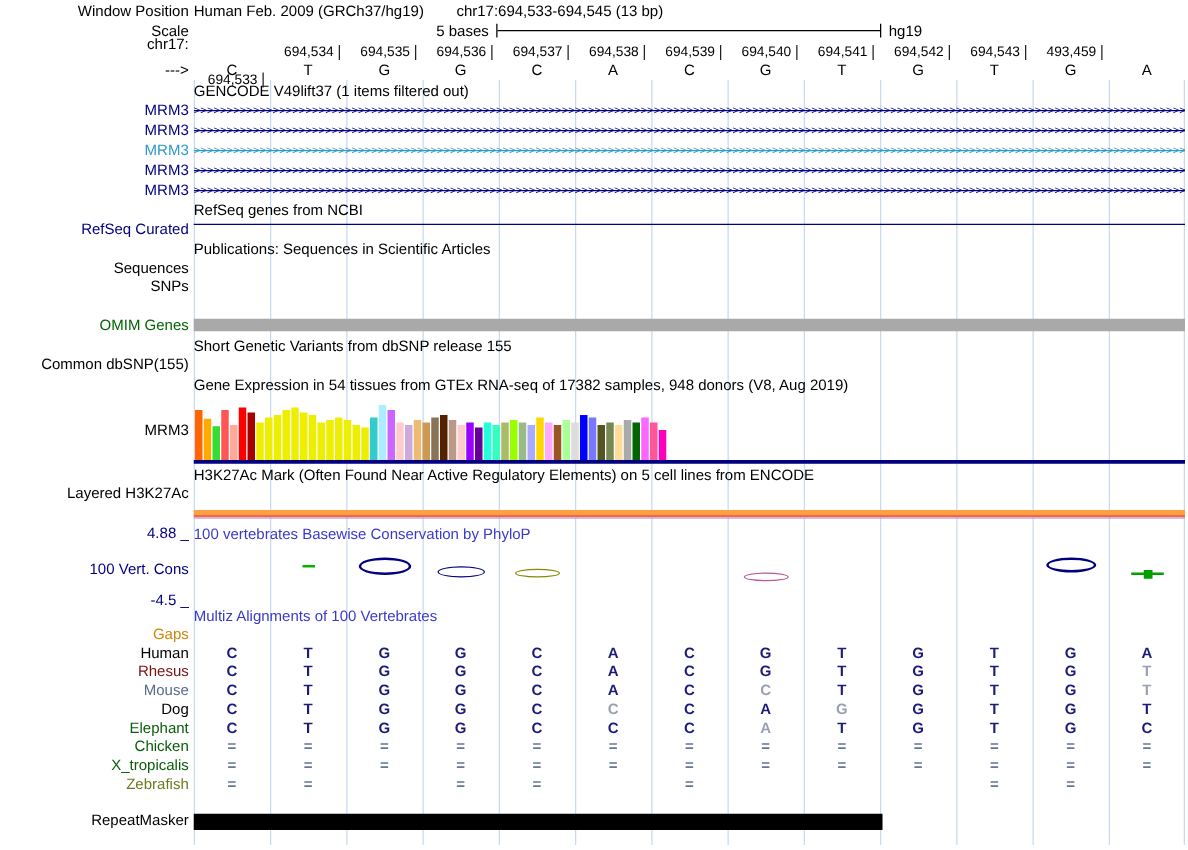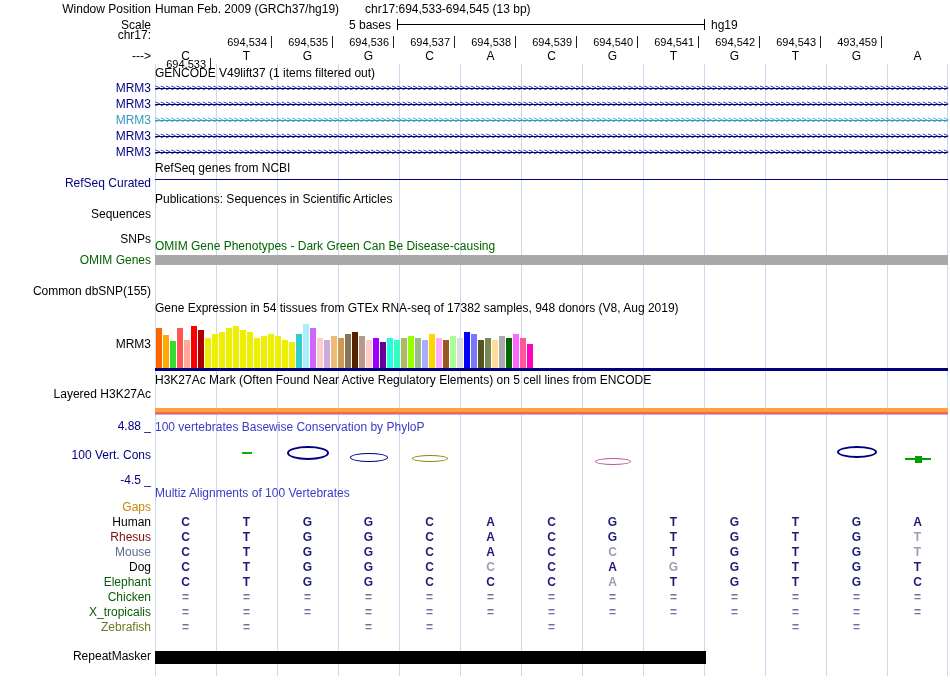--- a/index.html
+++ b/index.html
@@ -52,26 +52,26 @@
   <div class="lbl" style="top:49px">---&gt;</div>
 
   <div class="ttl" style="top:66px">GENCODE V49lift37 (1 items filtered out)</div>
 
   <div class="ttl" style="top:161px">RefSeq genes from NCBI</div>
   <div class="lbl navy" style="top:176px">RefSeq Curated</div>
   <div class="hline" style="top: 179px; height: 1px; background: rgb(0, 0, 128);"></div>
 
   <div class="ttl" style="top:192px">Publications: Sequences in Scientific Articles</div>
   <div class="lbl" style="top:207px">Sequences</div>
-  <div class="lbl" style="top:232px">SNPs</div>
-
-  <div class="ttl green" style="top:239px">OMIM Gene Phenotypes - Dark Green Can Be Disease-causing</div>
+  <div class="lbl" style="top:222px">SNPs</div>
+
   <div class="lbl green" style="top:253px">OMIM Genes</div>
   <div class="hline" style="top: 255px; height: 10px; background: rgb(169, 169, 169);"></div>
 
+  <div class="ttl" style="top:270px">Short Genetic Variants from dbSNP release 155</div>
   <div class="lbl" style="top:284px">Common dbSNP(155)</div>
 
   <div class="ttl" style="top:301px">Gene Expression in 54 tissues from GTEx RNA-seq of 17382 samples, 948 donors (V8, Aug 2019)</div>
   <div class="lbl" style="top:337px">MRM3</div>
   <div class="hline" style="top: 368px; height: 3px; background: rgb(0, 0, 128);"></div>
 
   <div class="ttl" style="top:373px">H3K27Ac Mark (Often Found Near Active Regulatory Elements) on 5 cell lines from ENCODE</div>
   <div class="lbl" style="top:387px">Layered H3K27Ac</div>
   <div class="hline" style="top: 408px; height: 4px; background: rgb(255, 160, 64);"></div>
   <div class="hline" style="top: 412px; height: 2px; background: rgb(240, 104, 80);"></div>

